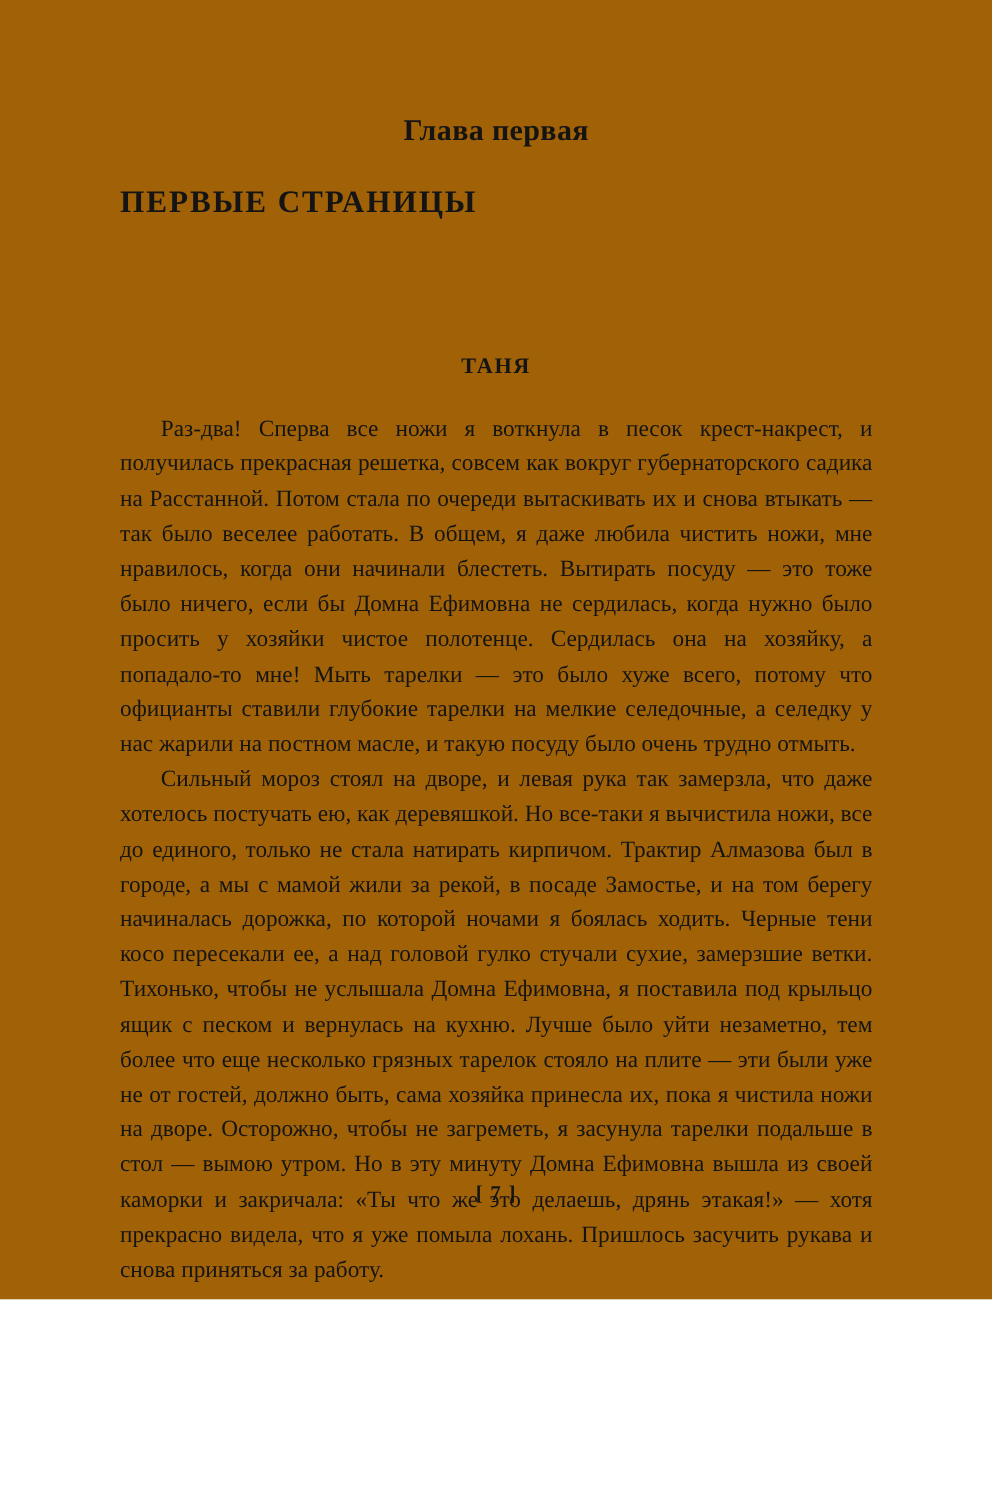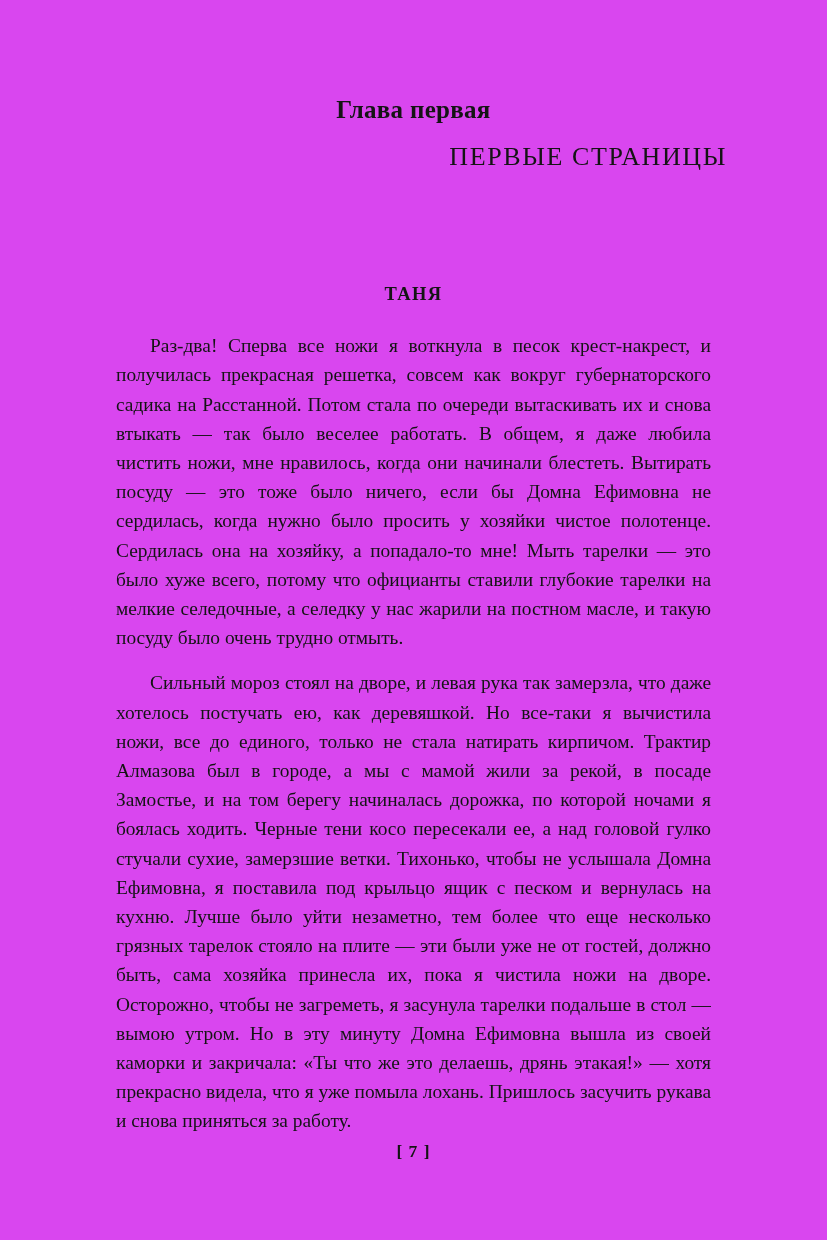--- a/index.html
+++ b/index.html
@@ -3,22 +3,22 @@
 <meta charset="utf-8">
 <style>
   html, body {
     margin: 0;
     padding: 0;
     background: #ffffff;
   }
   .page {
     position: relative;
     width: 827px;
-    height: 1240px;
-    background: #d946ef;
+    height: 1083px;
+    background: #a16207;
     margin: 0 auto;
     overflow: hidden;
     font-family: "Liberation Serif", "DejaVu Serif", serif;
     color: #141414;
   }
   .content {
     position: absolute;
     left: 100px;
     right: 100px;
     top: 0;
@@ -26,44 +26,44 @@
   }
   .chapter-label {
     margin-top: 95px;
     text-align: center;
     font-size: 25px;
     font-weight: bold;
     letter-spacing: 0.3px;
     line-height: 1.2;
   }
   .chapter-title {
-    margin-top: 16px;
-    text-align: right;
+    margin-top: 28px;
+    text-align: left;
     font-size: 26px;
-    font-weight: normal;
+    font-weight: bold;
     letter-spacing: 1.6px;
     line-height: 1.2;
   }
   .section-heading {
     margin-top: 112px;
     text-align: center;
     font-size: 18.5px;
     font-weight: bold;
     letter-spacing: 1.4px;
   }
   .body-text {
     margin-top: 26px;
     font-size: 19.4px;
     line-height: 29.2px;
     text-align: justify;
     text-justify: inter-word;
     hyphens: manual;
   }
   .body-text p {
-    margin: 16px;
+    margin: 0;
     text-indent: 34px;
   }
   .folio {
     position: absolute;
     left: 0;
     right: 0;
     bottom: 78px;
     text-align: center;
     font-size: 17.5px;
     font-weight: bold;

